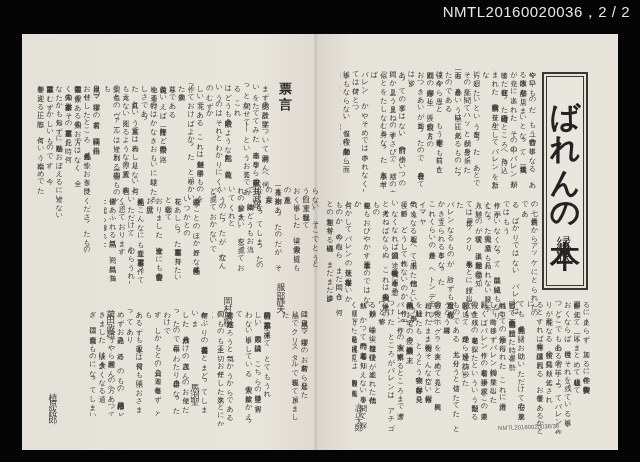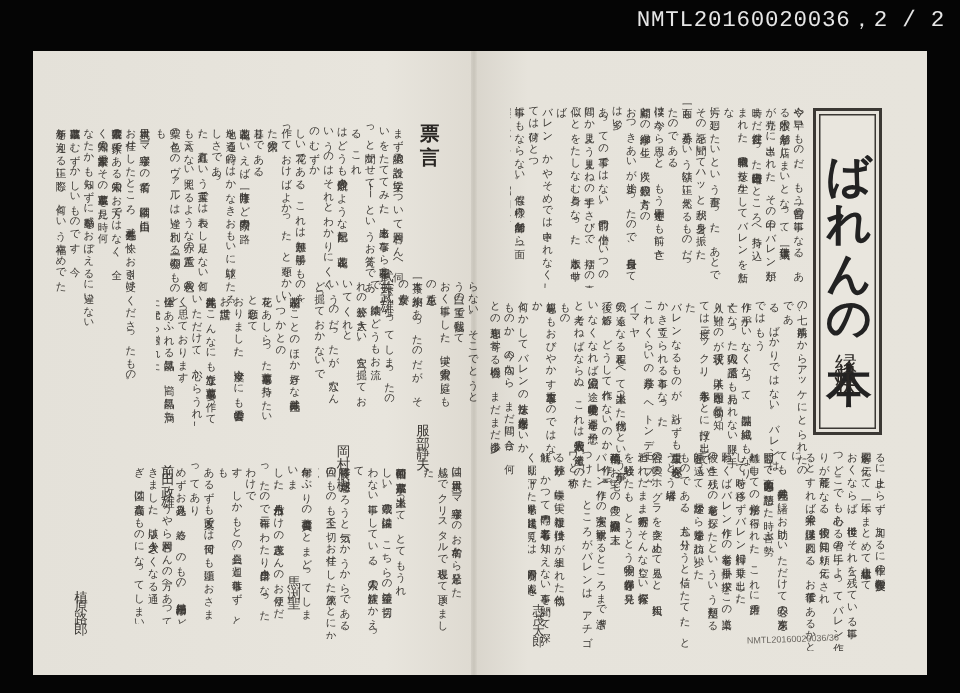--- a/index.html
+++ b/index.html
@@ -2,21 +2,21 @@
 <html><head>
 <meta charset="utf-8">
 <style>
   html, body { margin: 0; padding: 0; }
   body {
     width: 640px; height: 462px; background: #050505; position: relative; overflow: hidden;
     font-family: "DejaVu Serif", serif;
   }
   .archive-id {
     position: absolute; right: 10px; top: 3px; color: #e6e6e6;
-    font-family: Liberation Mono, monospace; font-size: 15px; letter-spacing: 0.5px;
+    font-family: Liberation Sans, sans-serif; font-size: 15px; letter-spacing: 0.5px;
   }
   .sheet {
     position: absolute; left: 22px; top: 34px; width: 596px; height: 416px;
     background: #e5e2da;
   }
   .page-left {
     position: absolute; left: 22px; top: 34px; width: 294px; height: 416px;
     background: linear-gradient(90deg, #e4e1d9 0%, #e8e5dd 80%, #dedad1 100%);
   }
   .page-right {

